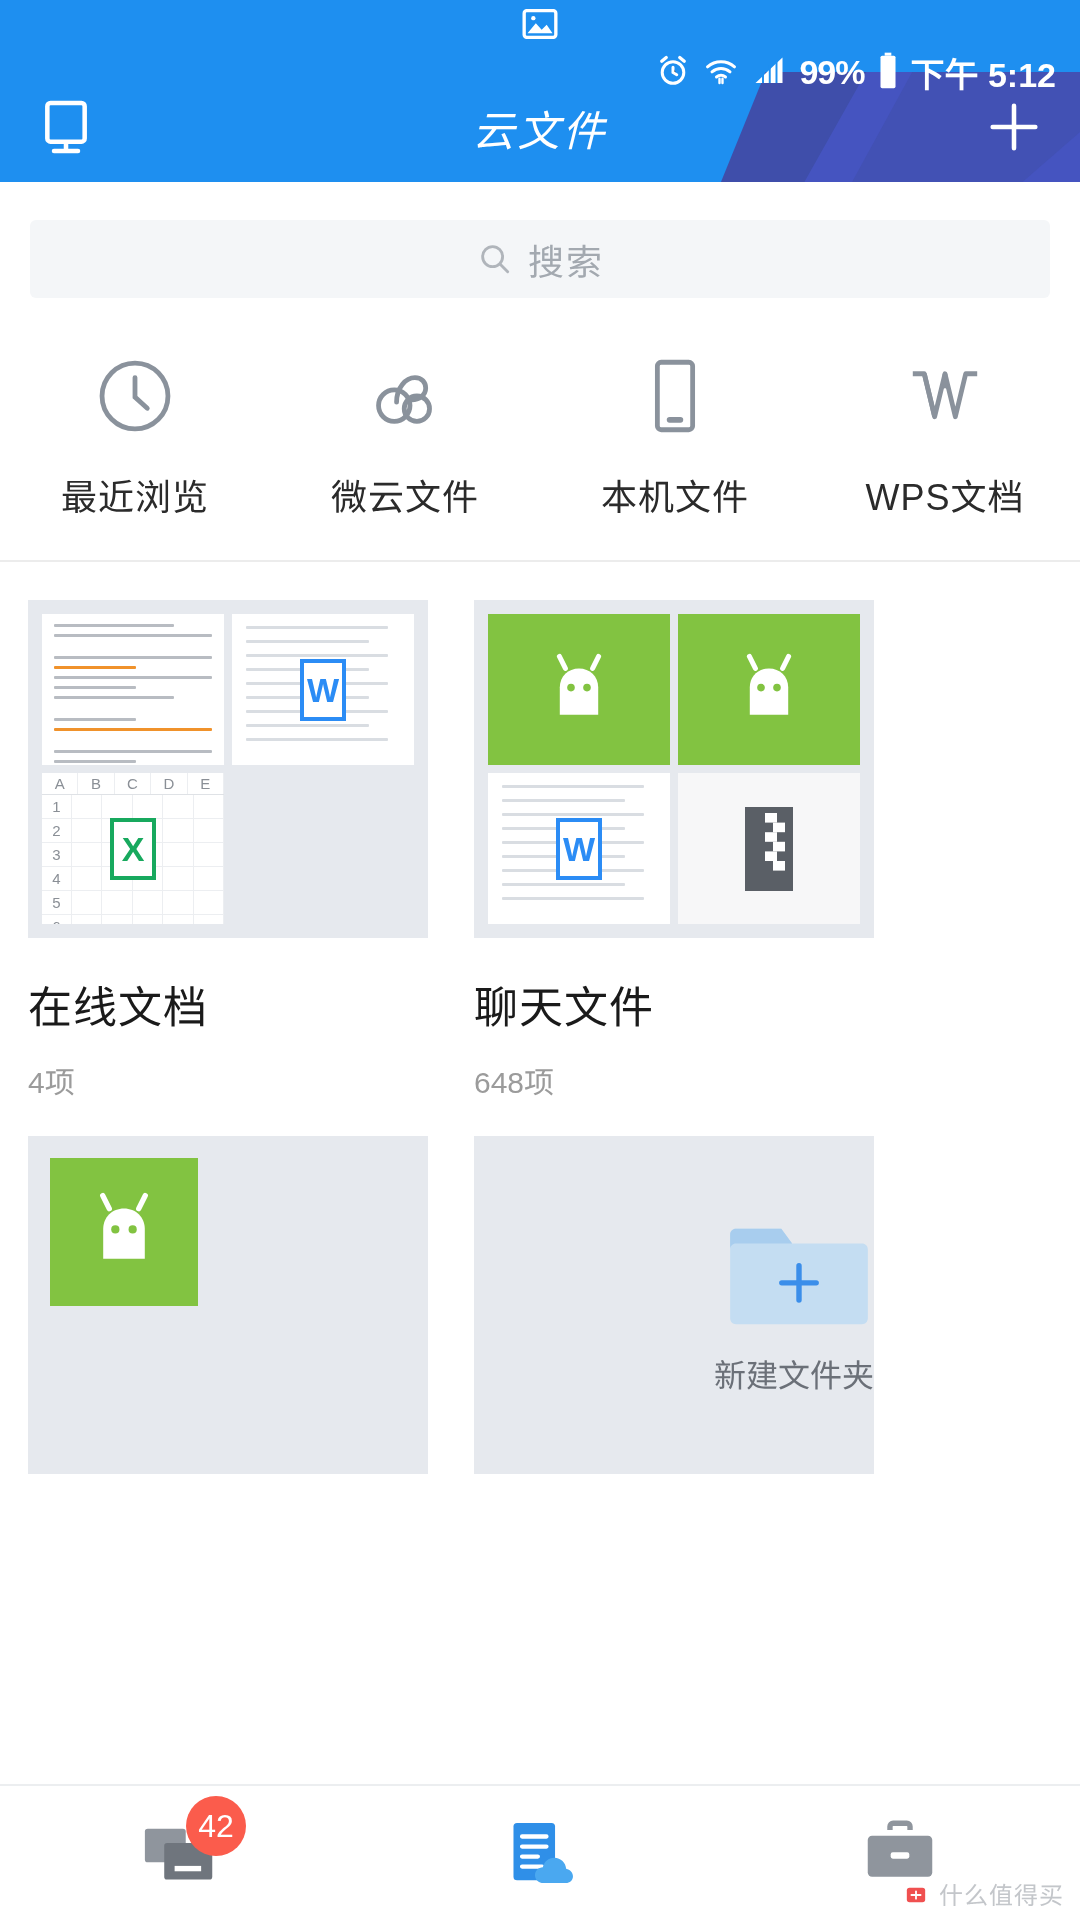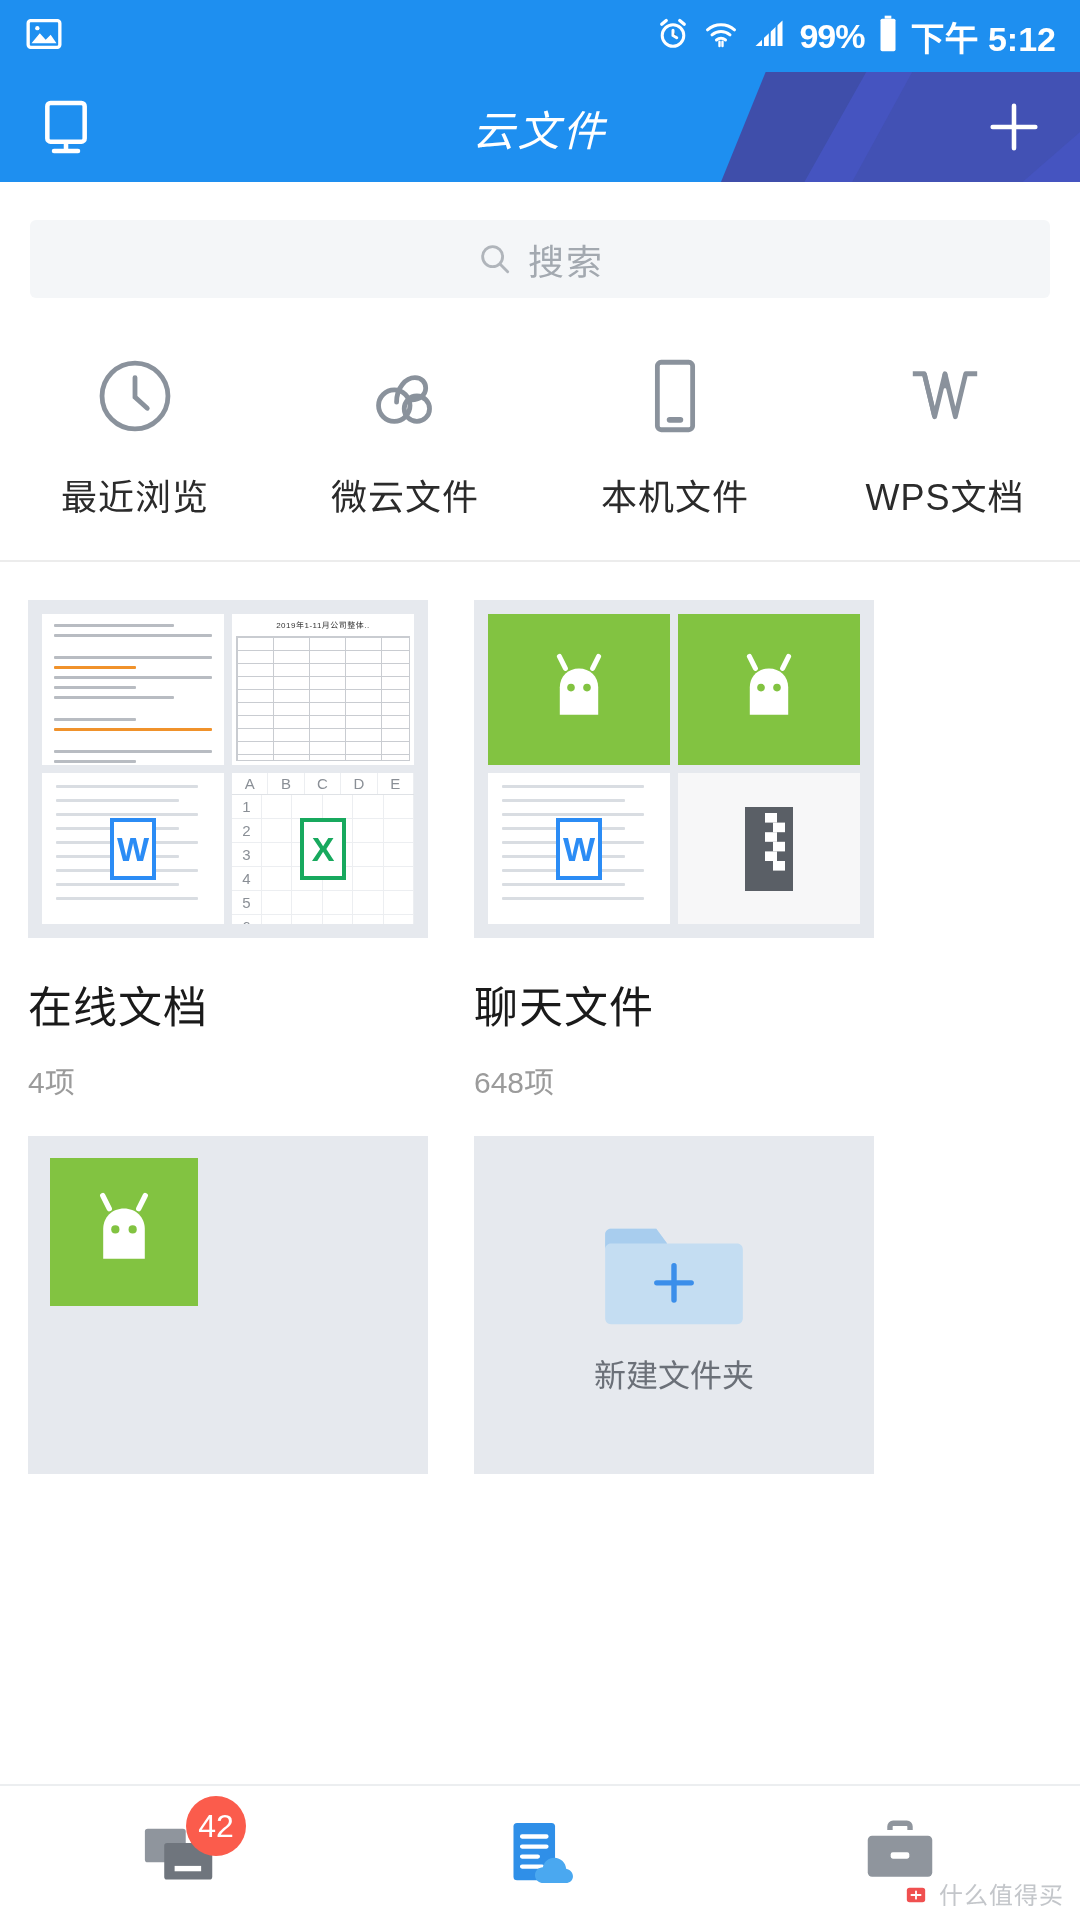--- a/index.html
+++ b/index.html
@@ -21,20 +21,21 @@
 
   
   .statusbar {
     position: relative;
     height: 72px;
     background: #1e8ff0;
     display: flex;
     align-items: center;
     padding: 4px 24px;
     z-index: 4;
+    flex-direction: column;
   }
   .sb-left { display: flex; align-items: center; gap: 10px; }
   .sb-right {
     margin-left: auto;
     display: flex; align-items: center; gap: 12px;
     color: #ffffff;
   }
   .sb-battery-text {
     color: #fff; font-size: 34px; font-weight: 700;
     letter-spacing: -1px;
@@ -259,21 +260,21 @@
   .apk-large {
     width: 148px; height: 148px;
     background: #82c341;
     display: flex; align-items: center; justify-content: center;
   }
 
   
   .newfolder {
     width: 100%; height: 100%;
     display: flex; flex-direction: column;
-    align-items: center; justify-content: center;
+    align-items: flex-end; justify-content: center;
     gap: 18px;
   }
   .newfolder-label {
     font-size: 32px;
     color: #6b7078;
   }
 
   
   .bottomnav {
     position: absolute;
@@ -459,26 +460,20 @@
               <div class="gap"></div>
               <div class="ln short"></div>
                 <div class="ln o"></div>
               <div class="gap"></div>
               <div class="ln"></div>
                 <div class="ln short"></div>
 
             </div>
           </div>
 
-          <div class="tile">
-            <div class="sheet">
-              <div class="shead">2019年1-11月公司整体..</div>
-              <div class="sgrid"></div>
-            </div>
-          </div>
 
           <div class="tile">
             <div class="docpage">
               <div class="ln w92"></div>
                 <div class="ln w80"></div>
               <div class="ln w92"></div>
                 <div class="ln w80"></div>
               <div class="ln w92"></div>
                 <div class="ln w80"></div>
               <div class="ln w92"></div>

